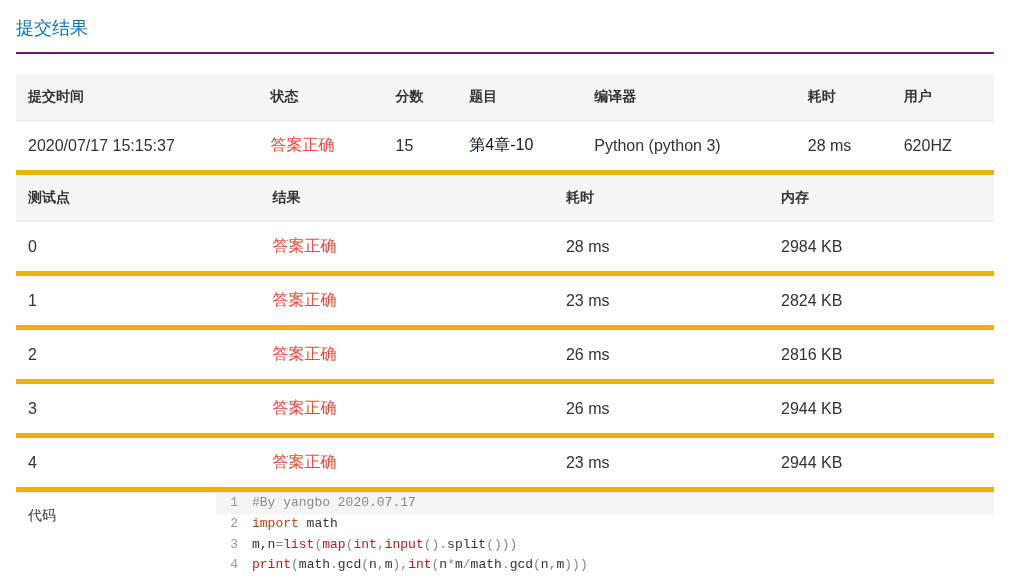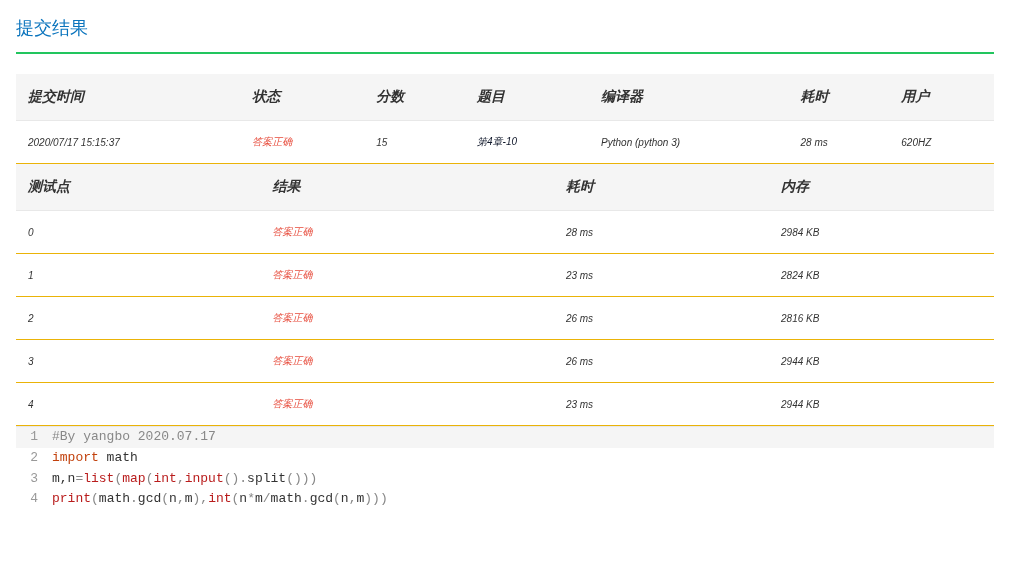--- a/index.html
+++ b/index.html
@@ -1,21 +1,21 @@
 <!DOCTYPE html>
 <html><head>
   <meta charset="utf-8">
   <style>
     * { margin: 0; padding: 0; box-sizing: border-box; }
     body { font-family: -apple-system, BlinkMacSystemFont, "Segoe UI", "Microsoft YaHei", sans-serif; font-size: 14px; color: #333; background: #fff; padding: 16px; }
-    .page-title { color: #0a74bd; font-size: 18px; font-weight: 400; padding-bottom: 12px; border-bottom: 2px solid #22c55e; margin-bottom: 20px; }
+    .page-title { color: #0a74bd; font-size: 18px; font-weight: 400; padding-bottom: 12px; border-bottom: 2px solid #701a75; margin-bottom: 20px; }
     table { width: 100%; border-collapse: collapse; }
-    thead tr { background: #f5f5f5; font-style: italic; }
+    thead tr { background: #f5f5f5; }
     th { text-align: left; font-weight: 600; padding: 14px 12px; font-size: 14px; color: #333; border-bottom: 1px solid #e8e8e8; }
-    td { padding: 14px 12px; border-bottom: 1px solid #eab308; font-size: 10px; color: #333; font-style: italic; }
+    td { padding: 14px 12px; border-bottom: 5px solid #eab308; font-size: 16px; color: #333; }
     .status-correct { color: #e74c3c; }
     .problem-link { color: #0f172a; text-decoration: none; }
     .code-section { display: flex; margin-top: 0; }
     .code-label { width: 200px; padding: 14px 12px; font-size: 14px; color: #333; border-top: 1px solid #e8e8e8; flex-shrink: 0; }
     .code-area { flex: 1; border-top: 1px solid #e8e8e8; }
     .code-first-line-bg { background: #f5f5f5; }
     .code-line { display: flex; font-family: Consolas, Monaco, "Courier New", monospace; font-size: 13px; line-height: 1.6; }
     .line-num { width: 36px; text-align: right; padding-right: 14px; color: #999; user-select: none; flex-shrink: 0; }
     .line-content { flex: 1; white-space: pre; }
     .cmt { color: #888; text-align: right; }
@@ -91,20 +91,21 @@
       <tr>
         <td>4</td>
         <td class="status-correct">答案正确</td>
         <td>23 ms</td>
         <td>2944 KB</td>
       </tr>
     </tbody>
 </table>
 
 <div class="code-section">
+  <div class="code-label">代码</div>
   <div class="code-area" id="code-area">
       <div class="code-line code-first-line-bg">
         <span class="line-num">1</span>
         <span class="line-content"><span class="cmt">#By yangbo 2020.07.17</span></span>
       </div>
       <div class="code-line">
         <span class="line-num">2</span>
         <span class="line-content"><span class="kw">import</span><span class="txt"> math</span></span>
       </div>
       <div class="code-line">

